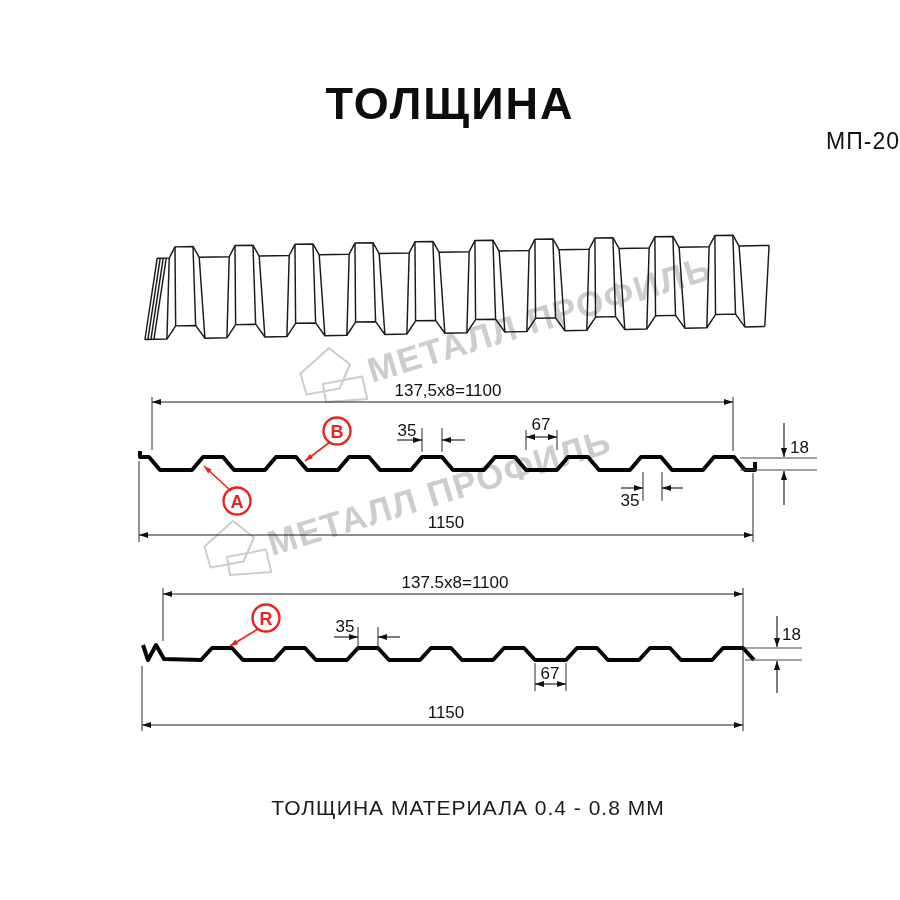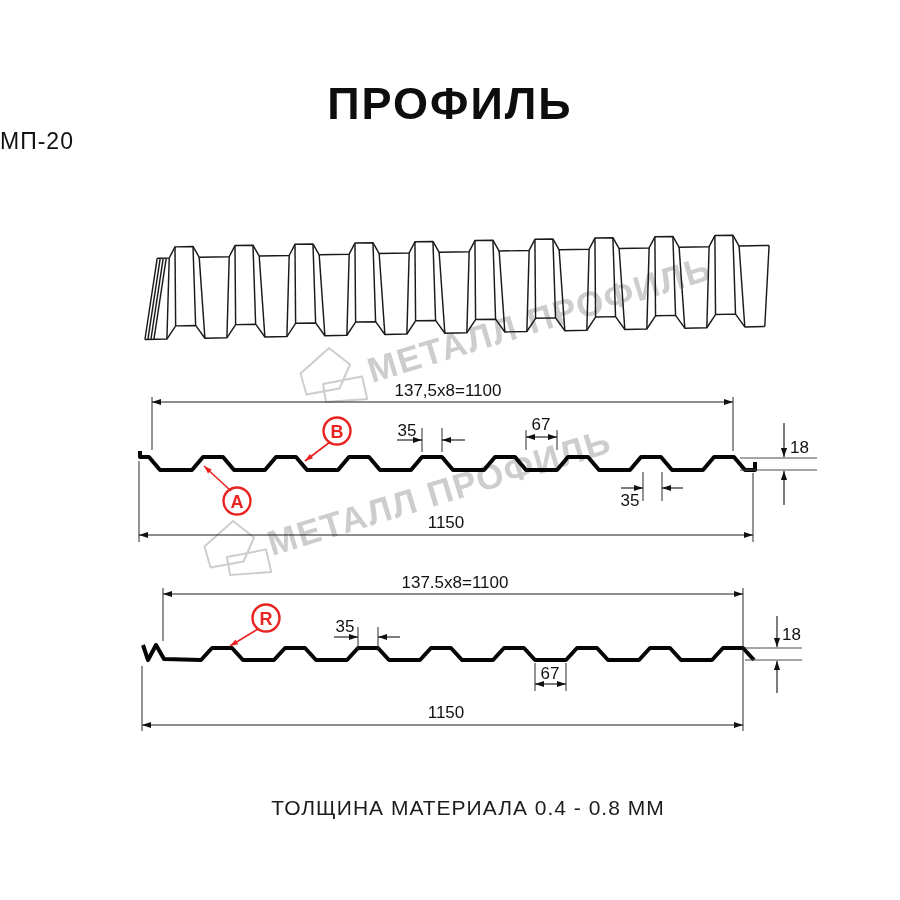--- a/index.html
+++ b/index.html
@@ -1,20 +1,20 @@
 <!DOCTYPE html>
 <html><head>
 <meta charset="utf-8">
 <style>
   html,body{margin:0;padding:0;background:#ffffff;}
   .page{position:relative;width:900px;height:900px;background:#ffffff;overflow:hidden;
         font-family:"Liberation Sans",sans-serif;}
   .title{position:absolute;top:78px;left:0;right:0;text-align:center;
          font-size:45px;font-weight:bold;letter-spacing:2px;color:#0d0d0d;}
-  .subtitle{position:absolute;top:128px;left:0;right:0;text-align:left;
+  .subtitle{position:absolute;top:128px;left:0;right:0;text-align:right;
          font-size:23px;font-weight:400;letter-spacing:1px;color:#111;}
   .footer-note{position:absolute;top:796px;left:0;right:0;text-align:center;
          font-size:21px;font-weight:400;letter-spacing:1px;color:#1c1c1c;padding-left:36px;}
   svg{position:absolute;top:0;left:0;}
   
   .wm-logo{fill:none;stroke:#cdcdcd;stroke-width:2.6;stroke-linejoin:round;}
   .wm-text{font-size:35px;font-weight:bold;letter-spacing:1.5px;fill:#cdcdcd;}
   .sheet3d path{fill:none;stroke:#1a1a1a;stroke-width:1.45;stroke-linejoin:round;}
   .profile{fill:none;stroke:#050505;stroke-width:4;stroke-linejoin:round;stroke-linecap:butt;}
   .dim{stroke:#1c1c1c;stroke-width:1.15;}
@@ -24,21 +24,21 @@
   .mid{text-anchor:middle;}
   .red-line{stroke:#e92320;stroke-width:1.6;fill:none;}
   .red-circle{fill:none;stroke:#e92320;stroke-width:2.4;}
   .red-text{font-size:18px;font-weight:600;fill:#e92320;text-anchor:middle;}
 </style>
 </head>
 <body>
 
 <div class="page">
 
-  <div class="title">ПРОФИЛЬ</div>
+  <div class="title">ТОЛЩИНА</div>
   <div class="subtitle">МП-20</div>
 
   <svg width="900" height="900" viewBox="0 0 900 900">
     <defs>
       <marker id="arr" viewBox="0 0 10 8" refX="9.5" refY="4" markerWidth="10" markerHeight="8" orient="auto-start-reverse" markerUnits="userSpaceOnUse">
         <path d="M9.5,4 L0.5,0.9 L0.5,7.1 Z" fill="#111"></path>
       </marker>
       <marker id="arrRed" viewBox="0 0 9 7" refX="8.5" refY="3.5" markerWidth="9" markerHeight="7" orient="auto-start-reverse" markerUnits="userSpaceOnUse">
         <path d="M8.5,3.5 L0.5,0.8 L0.5,6.2 Z" fill="#e92320"></path>
       </marker>

